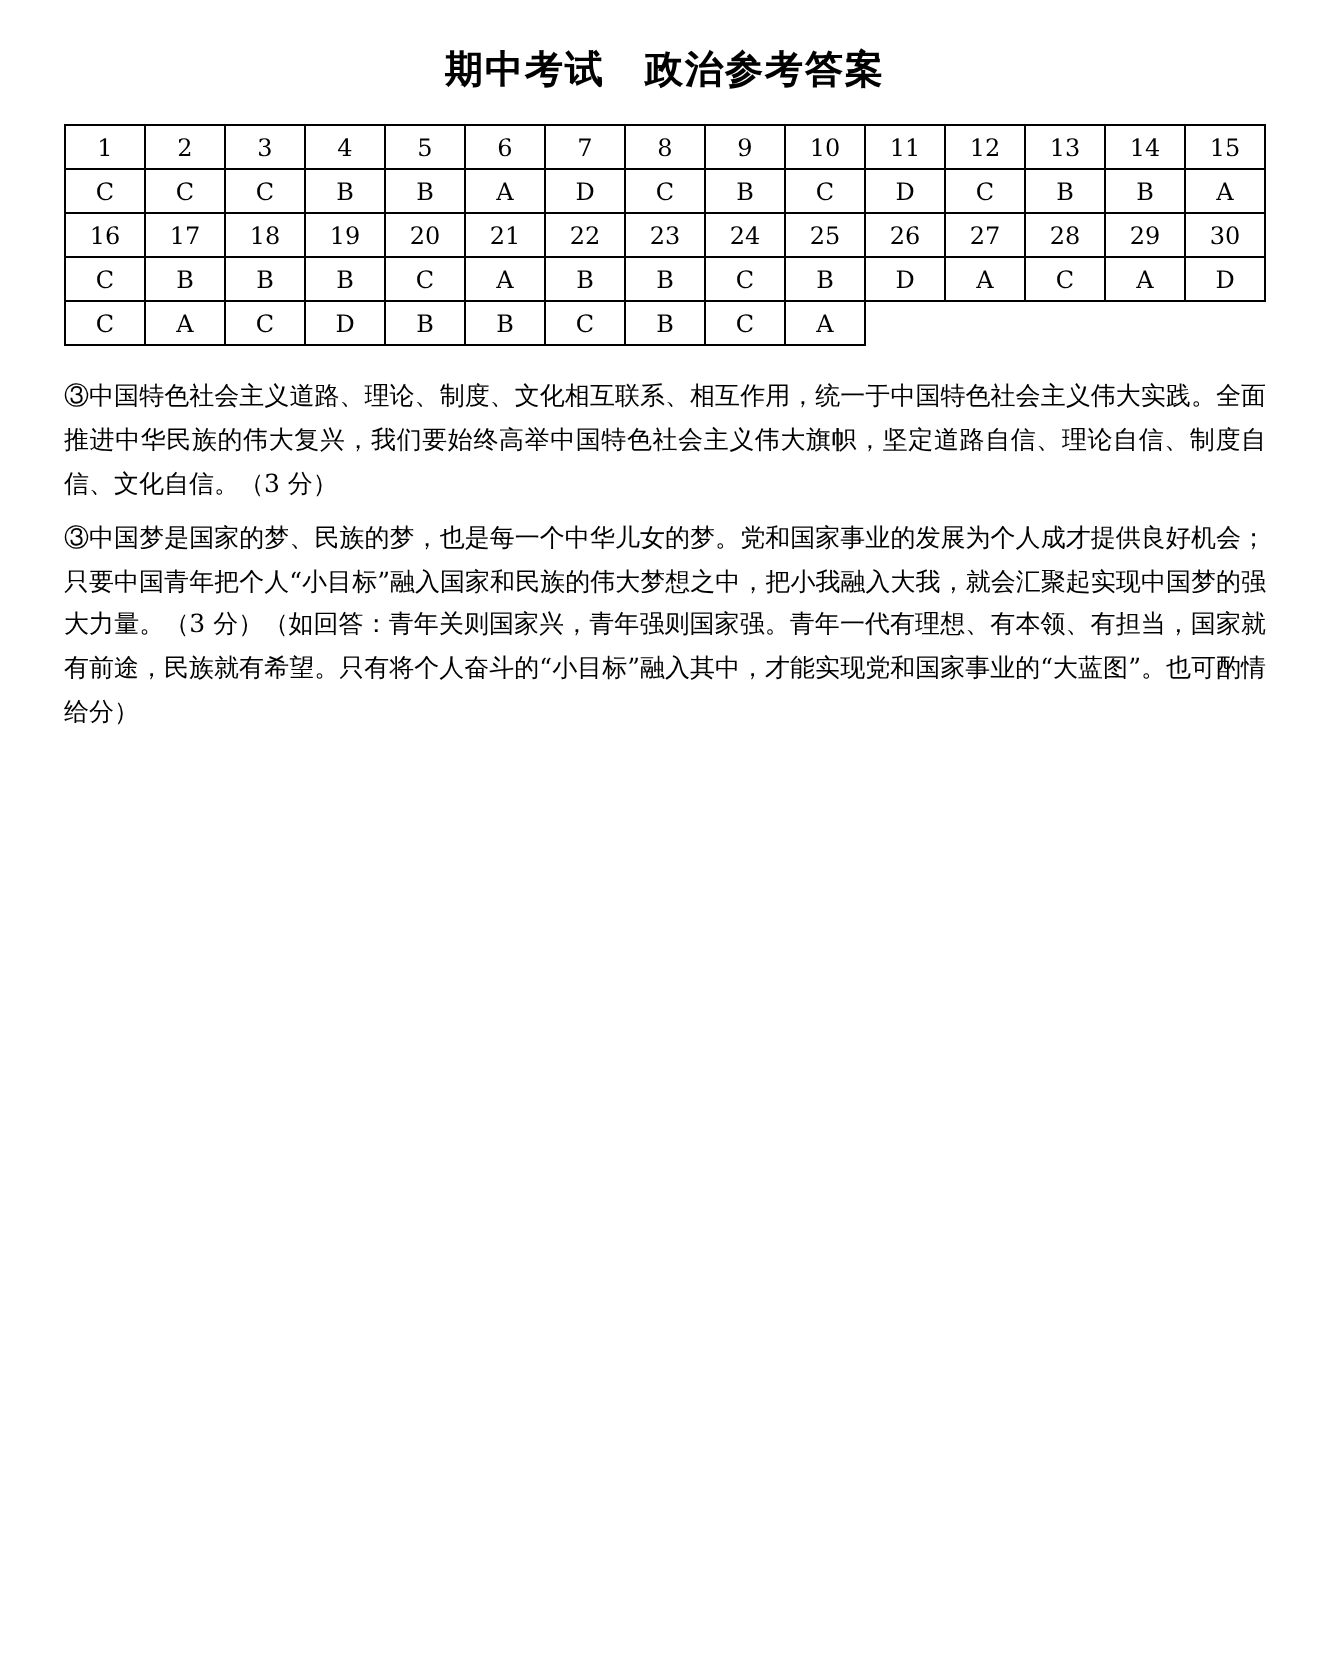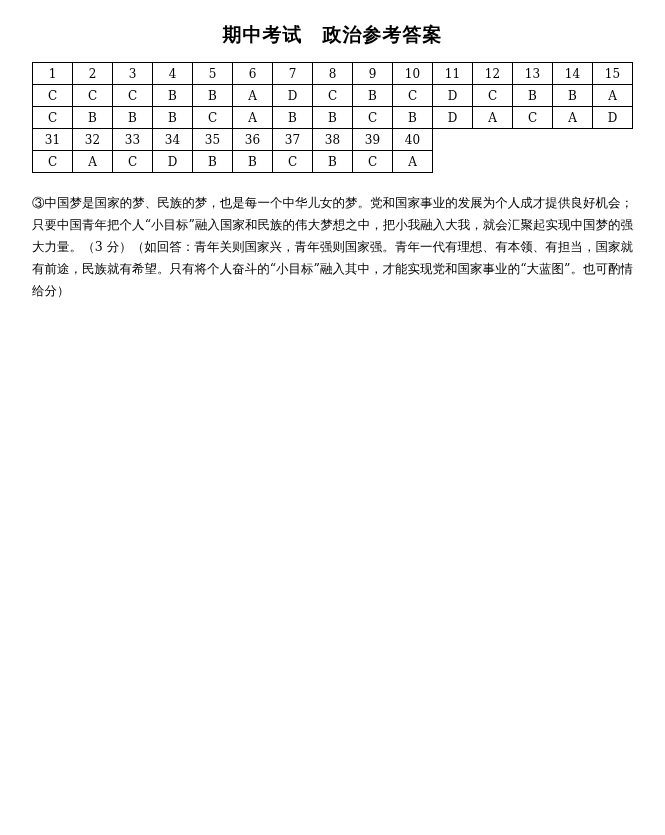--- a/index.html
+++ b/index.html
@@ -101,52 +101,52 @@
         <td>C</td>
         <td>B</td>
         <td>C</td>
         <td>D</td>
         <td>C</td>
         <td>B</td>
         <td>B</td>
         <td>A</td>
       </tr>
       <tr>
+        <td>16</td>
+        <td>17</td>
+        <td>18</td>
+        <td>19</td>
+        <td>20</td>
+        <td>21</td>
+        <td>22</td>
+        <td>23</td>
+        <td>24</td>
+        <td>25</td>
+        <td>26</td>
+        <td>27</td>
+        <td>28</td>
+        <td>29</td>
+        <td>30</td>
+      </tr>
+      <tr>
         <td>C</td>
         <td>B</td>
         <td>B</td>
         <td>B</td>
         <td>C</td>
         <td>A</td>
         <td>B</td>
         <td>B</td>
         <td>C</td>
         <td>B</td>
         <td>D</td>
         <td>A</td>
         <td>C</td>
         <td>A</td>
         <td>D</td>
-      </tr>
-      <tr>
-        <td>31</td>
-        <td>32</td>
-        <td>33</td>
-        <td>34</td>
-        <td>35</td>
-        <td>36</td>
-        <td>37</td>
-        <td>38</td>
-        <td>39</td>
-        <td>40</td>
-        <td class="empty"></td>
-        <td class="empty"></td>
-        <td class="empty"></td>
-        <td class="empty"></td>
-        <td class="empty"></td>
       </tr>
       <tr>
         <td>C</td>
         <td>A</td>
         <td>C</td>
         <td>D</td>
         <td>B</td>
         <td>B</td>
         <td>C</td>
         <td>B</td>
@@ -155,17 +155,18 @@
         <td class="empty"></td>
         <td class="empty"></td>
         <td class="empty"></td>
         <td class="empty"></td>
         <td class="empty"></td>
       </tr>
     </tbody>
   </table>
 
   <div class="body-text">
+    <p class="para">③中国特色社会主义道路、理论、制度、文化相互联系、相互作用，统一于中国特色社会主义伟大实践。全面推进中华民族的伟大复兴，我们要始终高举中国特色社会主义伟大旗帜，坚定道路自信、理论自信、制度自信、文化自信。（3 分）</p>
     <div class="block-gap"></div>
     <p class="para">③中国梦是国家的梦、民族的梦，也是每一个中华儿女的梦。党和国家事业的发展为个人成才提供良好机会；只要中国青年把个人“小目标”融入国家和民族的伟大梦想之中，把小我融入大我，就会汇聚起实现中国梦的强大力量。（3 分）（如回答：青年关则国家兴，青年强则国家强。青年一代有理想、有本领、有担当，国家就有前途，民族就有希望。只有将个人奋斗的“小目标”融入其中，才能实现党和国家事业的“大蓝图”。也可酌情给分）</p>
   </div>
 
 </div>
 
 </body></html>

